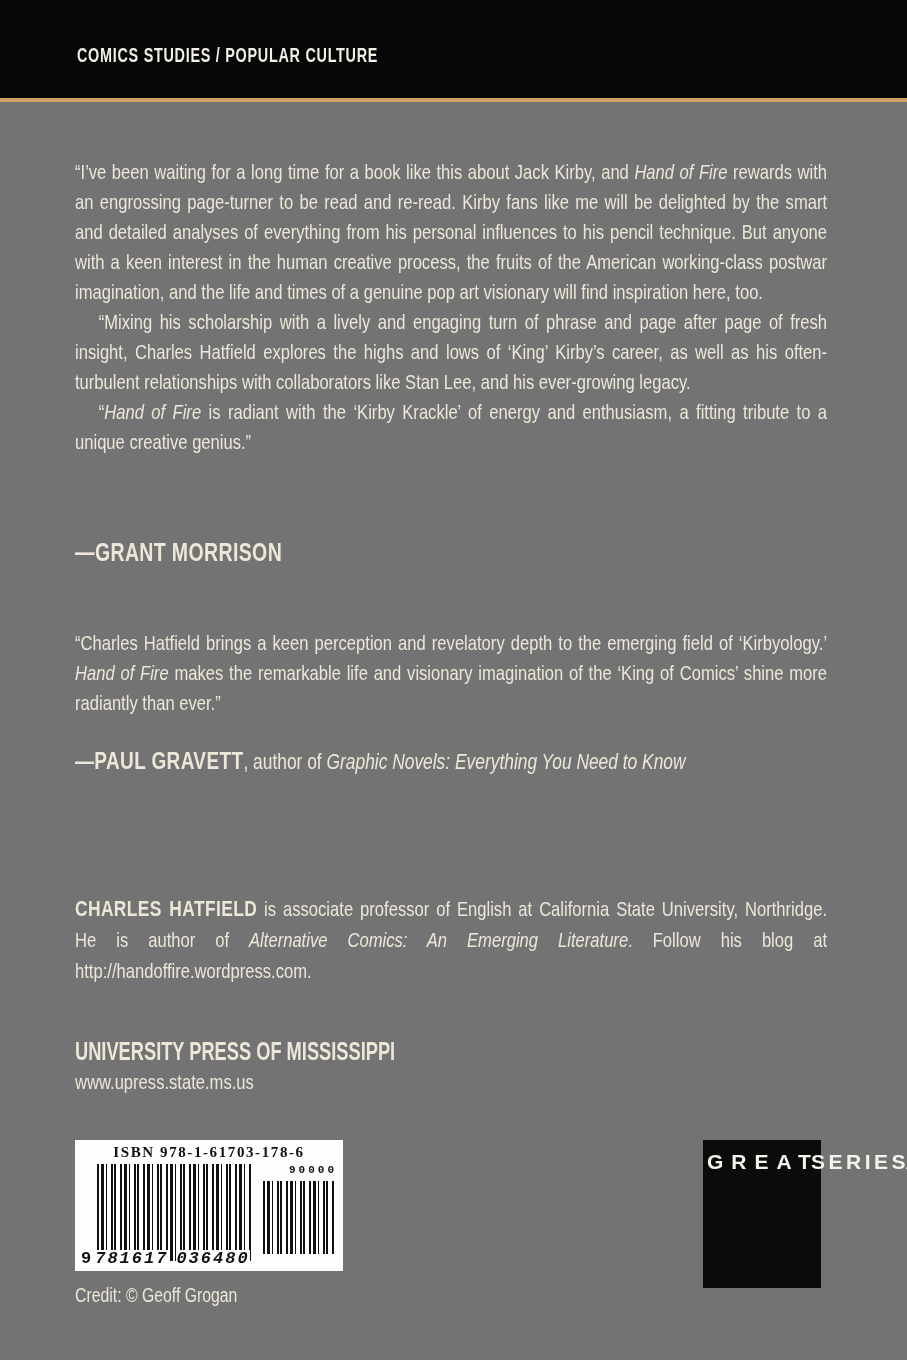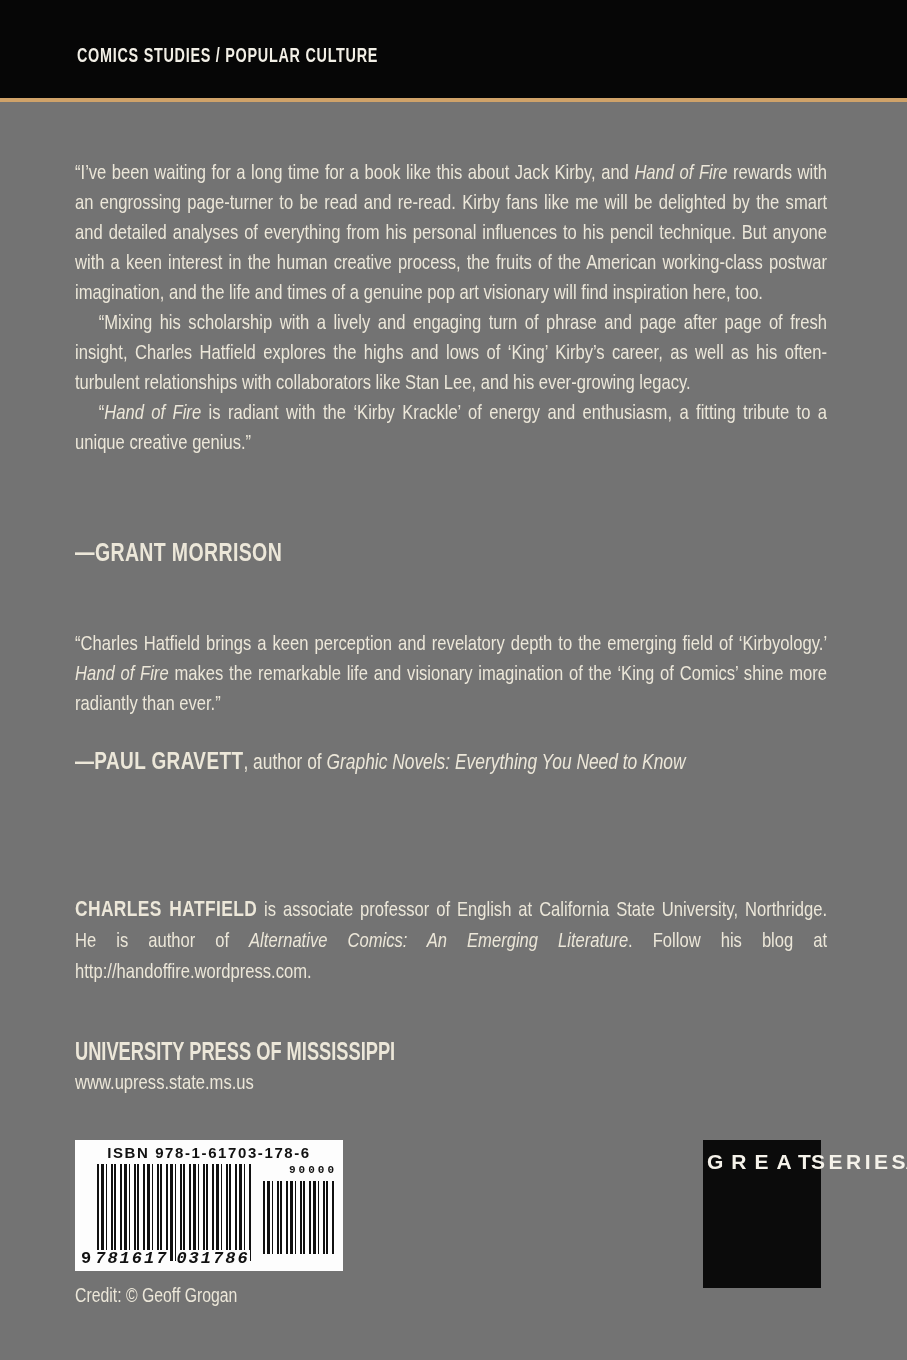--- a/index.html
+++ b/index.html
@@ -97,21 +97,21 @@
   .barcode-box {
     position: absolute; left: 75px; top: 1140px;
     width: 268px; height: 131px;
     background: #fdfdfd;
     color: #111;
     padding: 4px 6px 4px 6px;
     display: flex;
     flex-direction: column;
   }
   .isbn-label {
-    font-family: Liberation Sans, sans-serif;
+    font-family: Liberation Serif, serif;
     font-weight: bold;
     font-size: 15px;
     letter-spacing: 1.6px;
     text-align: center;
     height: 19px;
     white-space: nowrap;
     overflow: hidden;
   }
   .barcode-body { flex: 1; display: flex; }
   .ean { position: relative; flex: 1; }
@@ -214,21 +214,21 @@
   <div class="pub-url cream">www.upress.state.ms.us</div>
 
   <div class="barcode-box">
     <div class="isbn-label">ISBN 978-1-61703-178-6</div>
     <div class="barcode-body">
       <div class="ean">
         <div class="bars"></div>
         <div class="ean-digits">
           <span class="lead">9</span>
           <span class="grp">781617</span>
-          <span class="grp">031786</span>
+          <span class="grp">036480</span>
         </div>
       </div>
       <div class="supp">
         <div class="supp-num">90000</div>
         <div class="bars supp-bars"></div>
       </div>
     </div>
   </div>
 
   <div class="badge">

